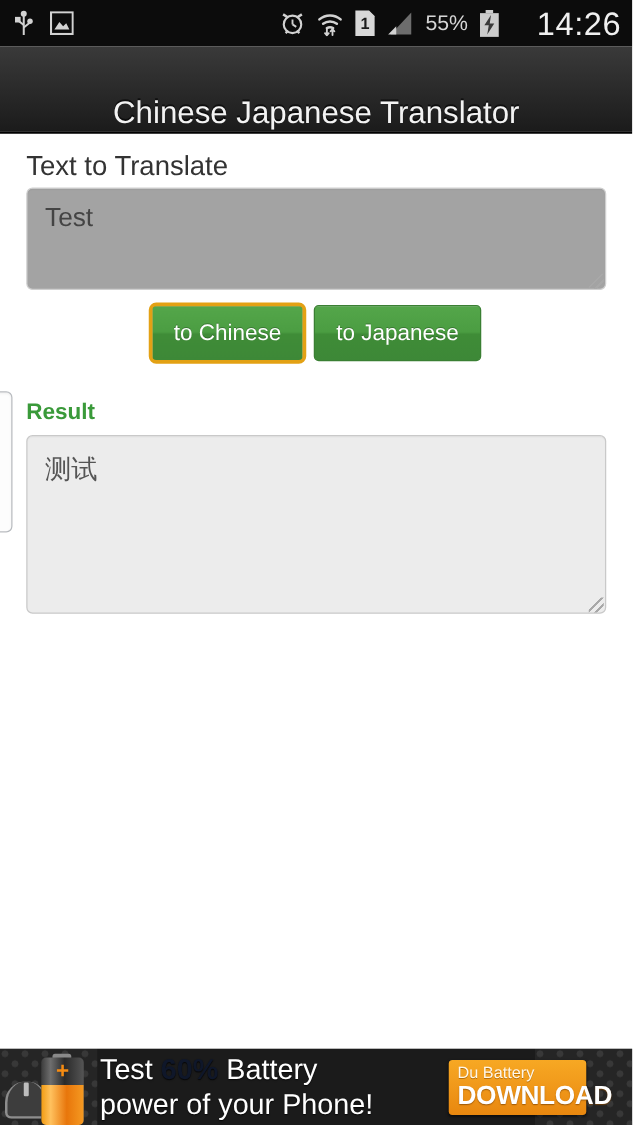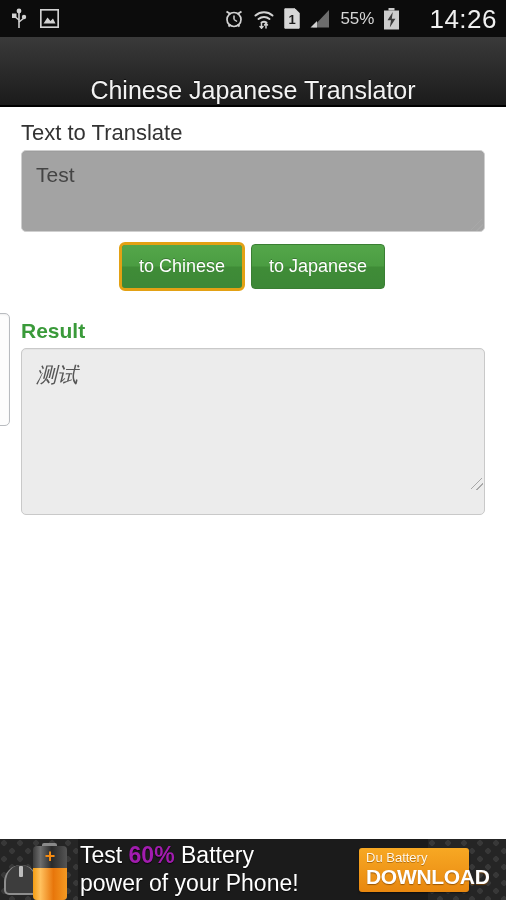--- a/index.html
+++ b/index.html
@@ -84,21 +84,21 @@
     color: #333333;
     font-size: 22px;
     font-family: "Liberation Sans", sans-serif;
   }
   #label-text-to-translate { left: 21px; top: 11px; }
 
   #label-result {
     left: 21px; top: 210px;
     color: #3a9a3a;
     font-weight: bold;
-    font-size: 21px;
+    font-size: 18px;
   }
 
   textarea.ta {
     position: absolute;
     border: 1px solid #cfcfcf;
     border-radius: 5px;
     background: #a3a3a3;
     font-family: "Liberation Sans", sans-serif;
     font-size: 21px;
     color: #444444;
@@ -107,25 +107,24 @@
     outline: none;
     overflow: hidden;
     box-shadow: inset 0 1px 1px rgba(0,0,0,0.035);
   }
   #input-textarea {
     left: 21px; top: 41px;
     width: 464px; height: 82px;
   }
   #result-textarea {
     left: 21px; top: 239px;
-    width: 464px; height: 167px;
+    width: 464px; height: 143px;
     background: #ececec;
     border-color: #c9c9c9;
     color: #555555;
-    font-style: italic;
   }
 
   
   .grip {
     position: absolute;
     width: 12px; height: 12px;
     pointer-events: none;
     background-image:
       linear-gradient(135deg, transparent 0 42%, #a8a8a8 42% 50%, transparent 50% 100%),
       linear-gradient(135deg, transparent 0 68%, #a8a8a8 68% 76%, transparent 76% 100%);
@@ -257,21 +256,21 @@
     position: absolute;
     left: 80px; top: 841px;
     width: 272px;
     color: #ffffff;
     font-family: "Liberation Sans", sans-serif;
     font-size: 23px;
     line-height: 28px;
     font-weight: normal;
     text-shadow: 0 1px 1px rgba(0,0,0,0.8);
   }
-  #ad-text .hl { color: #a21caf; font-weight: bold; }
+  #ad-text .hl { color: #0f172a; font-weight: bold; }
   .ad-line { white-space: nowrap; }
 
   #ad-cta {
     position: absolute;
     left: 359px; top: 848px;
     width: 110px; height: 44px;
     background: linear-gradient(to bottom, #f7a823 0%, #f0981a 50%, #e8870f 100%);
     border-radius: 3px;
     padding: 3px 6px 0 7px;
     cursor: pointer;

